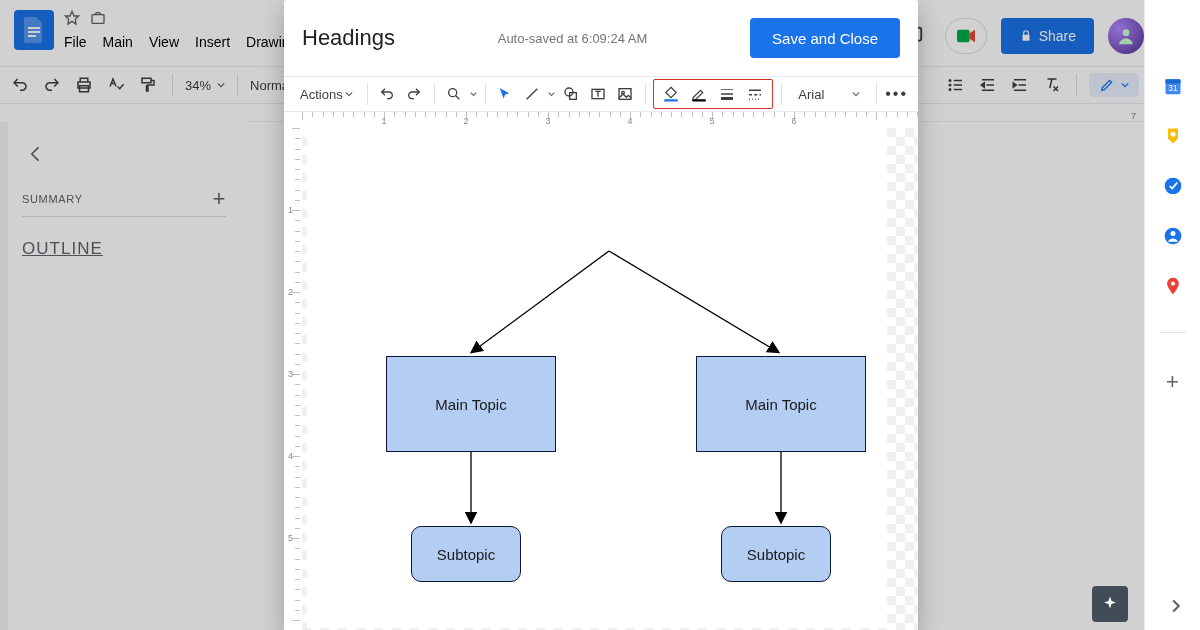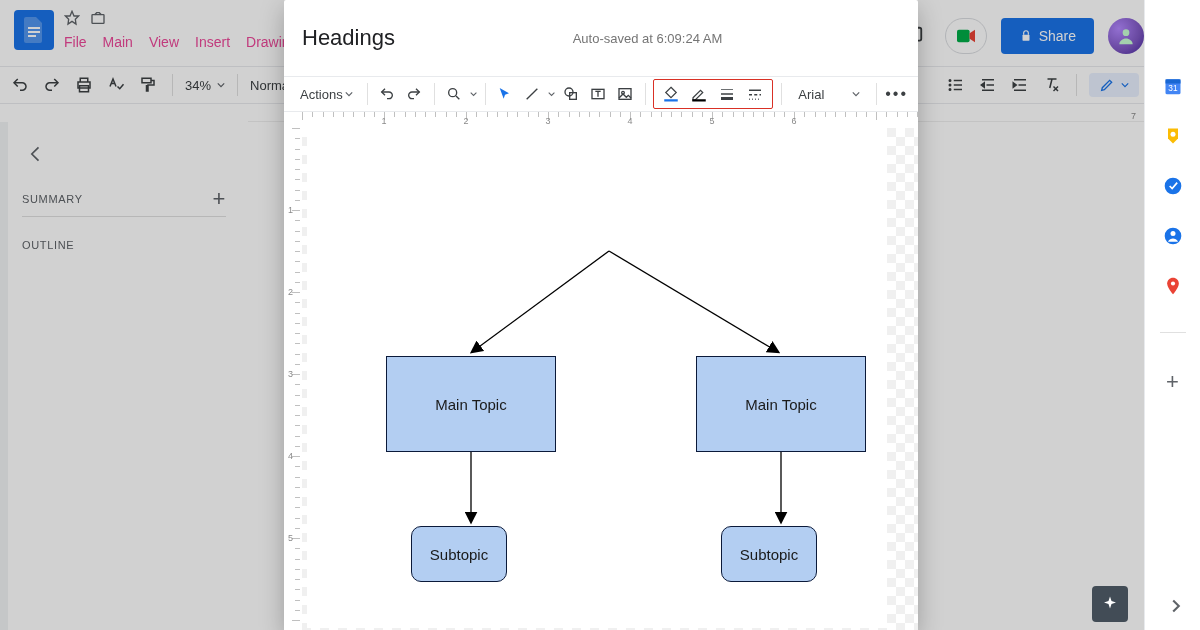--- a/index.html
+++ b/index.html
@@ -10,21 +10,21 @@
   .docs-chrome { position:absolute; inset:0; background:#fff; }
   .scrim { position:absolute; inset:0; background:rgba(0,0,0,0.18); z-index:10; }
 
   .titlebar { position:absolute; top:0; left:0; right:0; height:66px; padding:6px 8px 0 8px; display:flex; align-items:flex-start; }
   .docs-logo { width:40px; height:40px; background:#1a73e8; border-radius:4px; margin:4px 10px 0 6px; display:grid; place-items:center; }
   .docs-logo svg { fill:#fff; }
   .doc-meta { display:flex; flex-direction:column; }
   .doc-title-row { display:flex; align-items:center; gap:10px; height:24px; }
   .doc-title { font-size:18px; color:#202124; }
   .star, .movebox { width:16px; height:16px; display:grid; place-items:center; color:#5f6368; cursor:pointer; }
-  .menus { display:flex; gap:16px; margin-top:4px; font-size:14px; color:#ec4899; }
+  .menus { display:flex; gap:16px; margin-top:4px; font-size:14px; color:#000000; }
   .menus span { cursor:pointer; }
 
   .right-actions { position:absolute; right:56px; top:18px; display:flex; align-items:center; gap:14px; }
   .icon-btn { width:36px; height:36px; display:grid; place-items:center; color:#3c4043; cursor:pointer; }
   .meet-badge { width:42px; height:36px; border:1px solid #dadce0; border-radius:20px; display:grid; place-items:center; cursor:pointer; }
   .share-btn { background:#1a73e8; color:#fff; height:36px; padding:0 18px; border-radius:4px; display:flex; align-items:center; gap:6px; font-size:14px; cursor:pointer; }
   .avatar { width:36px; height:36px; border-radius:50%; background: radial-gradient(circle at 30% 30%, #b388ff, #7e57c2 60%, #4527a0); display:grid; place-items:center; cursor:pointer; }
 
   .docs-toolbar { position:absolute; top:66px; left:0; right:0; height:38px; border-top:1px solid #e8eaed; border-bottom:1px solid #e8eaed; display:flex; align-items:center; padding:0 8px; gap:8px; font-size:13px; color:#3c4043; }
   .sep { width:1px; height:22px; background:#e0e0e0; margin:0 4px; }
@@ -34,21 +34,21 @@
   .docs-toolbar .filler { flex:1; }
   .pen-pill { background:#e8f0fe; border-radius:4px; padding:4px 10px; display:flex; align-items:center; gap:6px; cursor:pointer; }
   .chev-up { margin-left:4px; }
 
   .hruler-bg { position:absolute; top:104px; left:248px; right:56px; height:18px; border-bottom:1px solid #eee; font-size:9px; color:#8a8a8a; display:flex; align-items:flex-end; padding-left:4px; }
 
   .left-pane { position:absolute; left:0; top:122px; bottom:0; width:248px; padding:18px 22px; }
   .back-arrow { width:28px; height:28px; display:grid; place-items:center; color:#5f6368; margin-bottom:24px; cursor:pointer; }
   .summary-row { display:flex; justify-content:space-between; align-items:center; font-size:11px; letter-spacing:0.06em; color:#5f6368; border-bottom:1px solid #e0e0e0; padding-bottom:10px; margin-bottom:22px; }
   .plus { font-size:22px; color:#5f6368; line-height:14px; cursor:pointer; font-weight:300; }
-  .outline-title { font-size:11px; letter-spacing:0.06em; color:#5f6368; margin-bottom:16px; }
+  .outline-title { font-size:17px; letter-spacing:0.06em; color:#5f6368; margin-bottom:16px;text-decoration:underline; }
   .outline-hint { font-size:13px; line-height:1.35; color:#80868b; }
 
   .doc-ruler-left { position:absolute; left:0; top:122px; bottom:0; width:8px; background:#f1f3f4; }
 
   .side-rail { position:absolute; right:0; top:0; bottom:0; width:56px; border-left:1px solid #e8eaed; background:#fff; display:flex; flex-direction:column; align-items:center; padding-top:76px; gap:30px; z-index:30; }
   .side-rail .rail-icon { width:20px; height:20px; display:grid; place-items:center; cursor:pointer; }
   .rail-divider { width:26px; height:1px; background:#e0e0e0; margin:6px 0; }
   .rail-plus { font-size:22px; color:#5f6368; cursor:pointer; }
   .rail-chevron { position:absolute; bottom:4px; right:4px; width:40px; height:40px; display:grid; place-items:center; cursor:pointer; }
 
@@ -90,21 +90,21 @@
     background-size:18px 18px;
     background-position:0 0, 9px 9px;
   }
   .white-card { position:absolute; left:5px; top:0px; width:580px; height:500px; background:#fff; }
 
   .shape { position:absolute; background:#b3cef2; border:1.2px solid #0b1a3a; display:grid; place-items:center; font-size:15px; color:#1a1a1a; }
   .main-idea { left:228px; top:15px; width:158px; height:108px; background:#3b78d8; border-color:#1b3f7a; color:#111; font-size:16px; }
   .topic { width:170px; height:96px; }
   .topic.l { left:84px; top:228px; }
   .topic.r { left:394px; top:228px; }
-  .sub { width:96px; height:56px; border-radius:10px; }
+  .sub { width:110px; height:56px; border-radius:10px; }
   .sub.l { left:109px; top:398px; }
   .sub.r { left:419px; top:398px; }
 
   
   .handle { position:absolute; width:7px; height:7px; background:#fff; border:1.5px solid #1a73e8; }
   .handle.nw{left:-4px;top:-4px}.handle.n{left:50%;top:-4px;transform:translateX(-50%)}.handle.ne{right:-4px;top:-4px}
   .handle.w{left:-4px;top:50%;transform:translateY(-50%)}.handle.e{right:-4px;top:50%;transform:translateY(-50%)}
   .handle.sw{left:-4px;bottom:-4px}.handle.s{left:50%;bottom:-4px;transform:translateX(-50%)}.handle.se{right:-4px;bottom:-4px}
   .rotate-stem{position:absolute;left:50%;top:-16px;width:1px;height:12px;background:#1a73e8}
 
@@ -337,20 +337,21 @@
 <div class="explore-btn">
     <svg width="18" height="18" viewBox="0 0 24 24">
       <path d="M12 2l2 6 6 2-6 2-2 6-2-6-6-2 6-2z" fill="#fff"></path>
     </svg>
   </div>
 
 <div class="dialog">
   <div class="dlg-header">
     <div class="dlg-title">Headings</div>
     <div class="dlg-autosave">Auto-saved at 6:09:24 AM</div>
+    <div class="save-close">Save and Close</div>
   </div>
 
   <div class="dlg-toolbar">
     <div class="actions-btn">
         <span>Actions</span>
         <svg width="8" height="8" viewBox="0 0 10 10">
           <path d="M1 3l4 4 4-4" fill="none" stroke="#5f6368" stroke-width="1.5"></path>
         </svg>
       </div>
     <div class="sep"></div>

